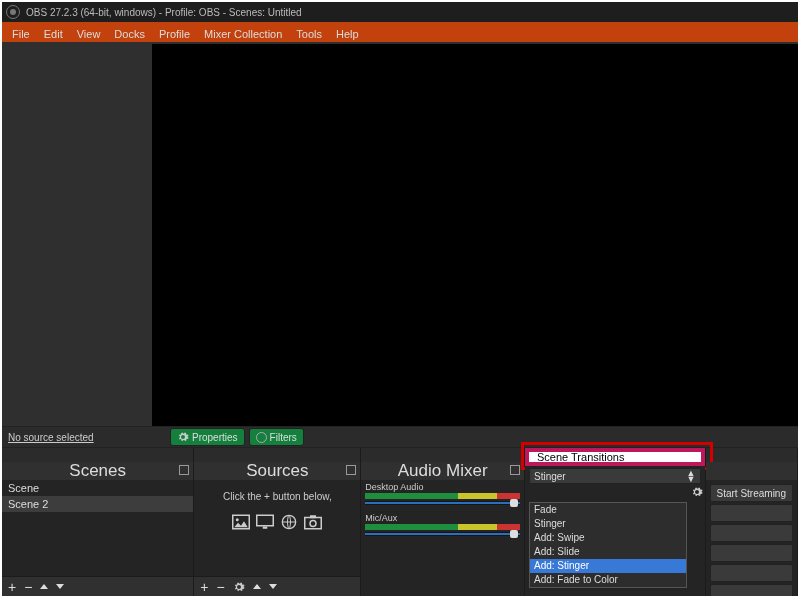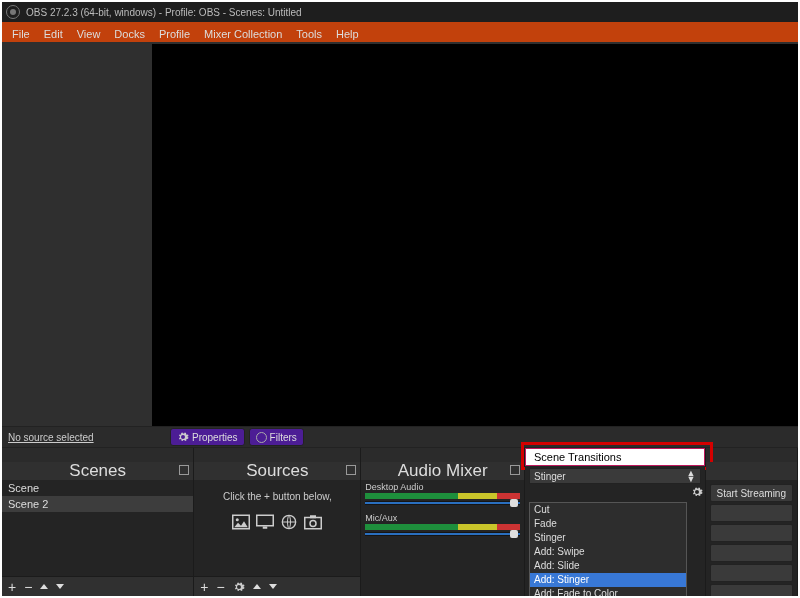--- a/index.html
+++ b/index.html
@@ -9,21 +9,21 @@
   .titlebar .icon { width: 14px; height: 14px; border-radius: 50%; border: 1px solid #777; margin-right: 6px; position: relative; }
   .titlebar .icon::after { content: ""; position: absolute; width: 6px; height: 6px; border-radius: 50%; background: #777; top: 3px; left: 3px; }
   .titlebar span { font-size: 10px; color: #bbb; }
   .menubar { background: #c2410c; height: 20px; display: flex; align-items: flex-end; padding: 0 4px; gap: 2px; }
   .menubar span { font-size: 11px; color: #ddd; padding: 2px 6px; cursor: pointer; }
   .work { flex: 1; display: flex; background: #2f2f2f; }
   .work .left { width: 150px; background: #2f2f2f; }
   .work .preview { flex: 1; background: #000; margin: 2px 0 0 0; }
   .toolbar { background: #2b2b2b; height: 22px; display: flex; align-items: center; border-top: 1px solid #222; border-bottom: 1px solid #222; }
   .toolbar .status { font-size: 10px; color: #ccc; padding: 0 6px; flex: 0 0 168px; text-decoration: underline; }
-  .toolbar .btn { background: #4c1d95; border: 1px solid #222; border-radius: 3px; height: 18px; padding: 0 6px; display: flex; align-items: center; gap: 3px; font-size: 10px; color: #ddd; margin-right: 4px; cursor: pointer; }
+  .toolbar .btn { background: #15803d; border: 1px solid #222; border-radius: 3px; height: 18px; padding: 0 6px; display: flex; align-items: center; gap: 3px; font-size: 10px; color: #ddd; margin-right: 4px; cursor: pointer; }
   .toolbar .gear, .gear { width: 12px; height: 12px; }
   .gear svg { width: 12px; height: 12px; fill: #ccc; }
   .panels { display: flex; height: 148px; background: #2b2b2b; position: relative; }
   .panel { border-right: 1px solid #1b1b1b; display: flex; flex-direction: column; position: relative; }
   .panel-header { background: #303030; height: 18px; display: flex; align-items: center; justify-content: center; font-size: 17px; color: #ddd; position: relative; margin-top: 14px; }
   .maximize-icon { position: absolute; right: 4px; top: 3px; width: 10px; height: 10px; border: 1px solid #999; }
   .panel-body { flex: 1; background: #242424; overflow: hidden; position: relative; }
   .panel-foot { height: 20px; background: #303030; display: flex; align-items: center; gap: 8px; padding: 0 6px; border-top: 1px solid #1b1b1b; }
   .panel-foot span { font-size: 14px; color: #ddd; cursor: pointer; line-height: 1; }
   .scenes { width: 228px; }
@@ -42,21 +42,21 @@
   .slider::before { content: ""; position: absolute; top: 1px; left: 0; right: 0; height: 2px; background: #2a6fbf; }
   .slider::after { content: ""; position: absolute; width: 8px; height: 8px; background: #ddd; border-radius: 2px; top: -2px; right: 2px; }
   .red-box { position: absolute; border: 3px solid #d40000; pointer-events: none; }
   .trans-selected { background: #3a3a3a; height: 16px; margin: 2px 4px; display: flex; align-items: center; justify-content: space-between; padding: 0 4px; font-size: 10px; border: 1px solid #222; }
   .trans-selected .arrows { font-size: 9px; line-height: 6px; display:flex; flex-direction:column; }
   .trans-gear { position: absolute; right: 2px; top: 20px; cursor:pointer; }
   .dropdown { position: absolute; top: 36px; left: 4px; right: 18px; background: #2d2d2d; border: 1px solid #555; font-size: 10px; z-index: 5; }
   .dropdown .opt { padding: 1px 4px; color: #ddd; cursor: pointer; line-height: 12px; }
   .dropdown .opt.hover { background: #3878d6; color: #fff; }
   .ctrl-btn { background: #3a3a3a; border: 1px solid #222; border-radius: 2px; height: 18px; margin: 2px 4px; font-size: 10px; color: #ddd; display: flex; align-items: center; padding: 0 6px; cursor: pointer; overflow:hidden; white-space:nowrap; }
-  .scene-trans-label { position:absolute; top:0; left:0; right:0; height:18px; background:#fff; color:#000; font-size:11px; display:flex; align-items:center; padding:0 8px; border:1px solid #be185d; }
+  .scene-trans-label { position:absolute; top:0; left:0; right:0; height:18px; background:#fff; color:#000; font-size:11px; display:flex; align-items:center; padding:0 8px; border:4px solid #be185d; }
   .controls .panel-body { padding-top: 2px; }
   .caret { display:inline-block; width:0; height:0; border-left:4px solid transparent; border-right:4px solid transparent; }
   .caret.up { border-bottom:5px solid #ddd; }
   .caret.down { border-top:5px solid #ddd; }
 </style>
 </head>
 <body>
 
 <div class="app">
   <div class="titlebar">
@@ -179,21 +179,20 @@
           <span>Stinger</span>
           <span class="arrows">
               <span>▲</span>
               <span>▼</span>
             </span>
         </div>
         <span class="gear trans-gear"><svg viewBox="0 0 24 24">
               <path fill="#ccc" d="M12 8a4 4 0 100 8 4 4 0 000-8zm9 4l2 1-1 3-2-.6a8 8 0 01-1.7 1.7l.6 2-3 1-1-2a8 8 0 01-2.4 0l-1 2-3-1 .6-2A8 8 0 017.4 16L5 17l-1-3 2-1a8 8 0 010-2.4L4 10l1-3 2 .6A8 8 0 018.7 5.9L8 4l3-1 1 2a8 8 0 012.4 0l1-2 3 1-.6 2a8 8 0 011.7 1.7L22 7l1 3-2 1a8 8 0 010 1z"></path>
             </svg></span>
         <div class="dropdown" id="trans-dd">
-            <div class="opt">Cut</div>
             <div class="opt">Fade</div>
             <div class="opt">Stinger</div>
             <div class="opt">Add: Swipe</div>
             <div class="opt">Add: Slide</div>
             <div class="opt hover">Add: Stinger</div>
             <div class="opt">Add: Fade to Color</div>
           </div>
         <div class="red-box" style="top:82px; left:4px; width:80px; height:18px;"></div>
       </div>
     </div>

